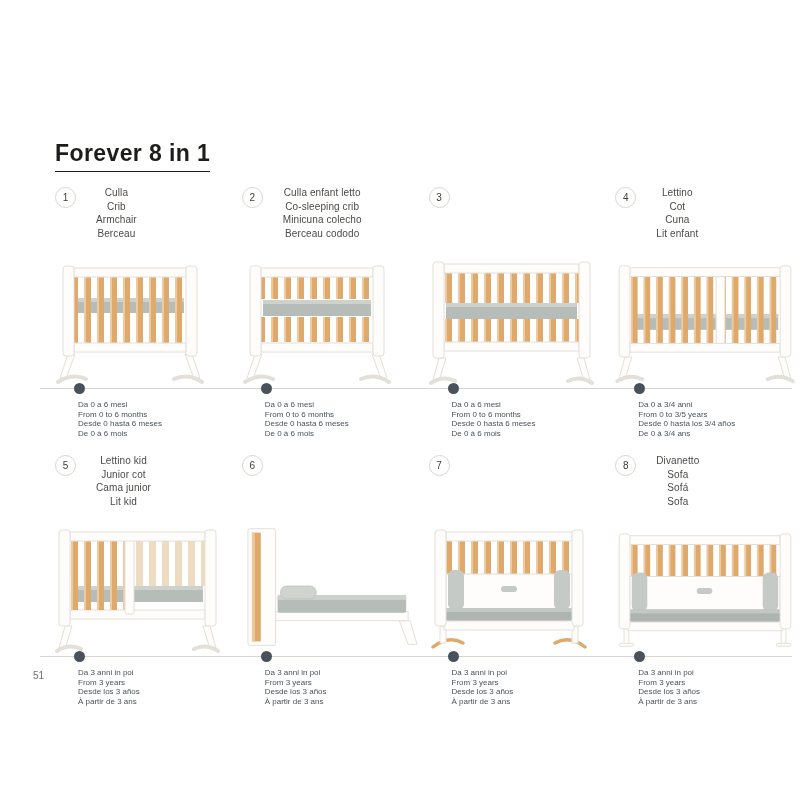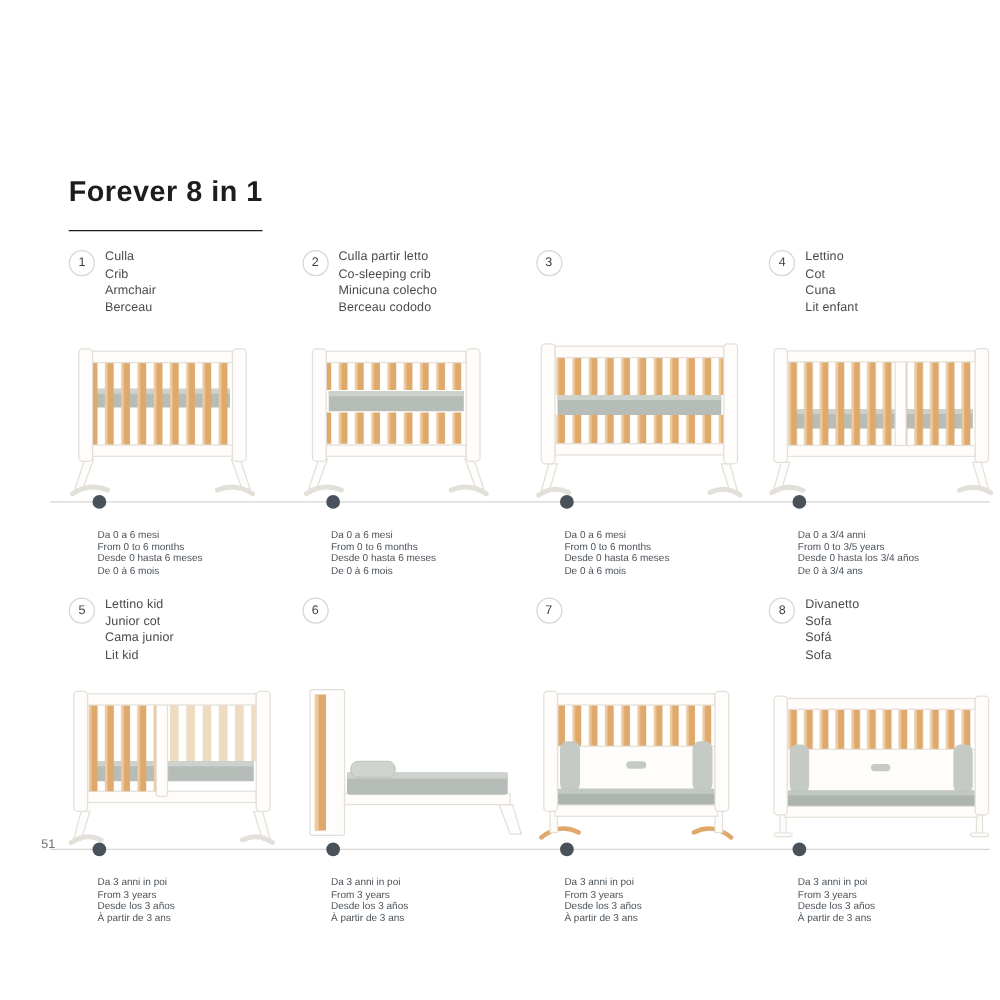--- a/index.html
+++ b/index.html
@@ -10,21 +10,21 @@
     padding:140px 10px 0 55px;
     background:#ffffff;
     font-family:"Liberation Sans", sans-serif;
     overflow:hidden;
   }
   h1.title{
     display:inline-block;
     margin:0 0 14px 0;
     font-size:23px;font-weight:700;letter-spacing:.4px;
     color:#1d1d1b;
-    padding-bottom:17px;
+    padding-bottom:4px;
     border-bottom:1.5px solid #1d1d1b;
   }
   .grid{width:100%;}
   .row{
     position:relative;
     display:grid;
     grid-template-columns:repeat(4,1fr);
     column-gap:12px;
   }
   .row + .row{margin-top:16px;}
@@ -35,26 +35,26 @@
   }
   .cell{display:flex;flex-direction:column;min-width:0;}
   .head{height:62px;display:flex;align-items:flex-start;}
   .num{
     width:21px;height:21px;border-radius:50%;
     border:1px solid #d9d6cf;box-sizing:border-box;
     display:flex;align-items:center;justify-content:center;
     font-size:10px;color:#3d3d3b;flex-shrink:0;margin-top:1px;
     background:#fff;
   }
-  .names{margin-left:8px;font-size:10px;line-height:13.5px;color:#4c4a47;font-weight:500;letter-spacing:.1px;}
+  .names{margin-left:20px;font-size:10px;line-height:13.5px;color:#4c4a47;font-weight:500;letter-spacing:.1px;text-align:center;}
   .art{height:140px;display:flex;align-items:flex-end;}
   .art svg{overflow:visible;display:block;}
   .ages{
     position:relative;
-    padding:22px 0 0 23px;
+    padding:12px 0 0 23px;
     font-size:8px;line-height:9.5px;color:#4b535a;
   }
   .dot{
     position:absolute;top:-5px;left:19px;
     width:11px;height:11px;border-radius:50%;
     background:#49525a;
   }
   .pagenum{
     position:absolute;left:33px;top:670px;
     font-size:10px;color:#6e6e6c;
@@ -128,21 +128,21 @@
           <div>De 0 à 6 mois</div>
         </div>
       </div>
 
       <div class="cell">
         <div class="head">
           <div class="num">
               <span>2</span>
             </div>
           <div class="names">
-            <div>Culla partir letto</div>
+            <div>Culla enfant letto</div>
             <div>Co-sleeping crib</div>
             <div>Minicuna colecho</div>
             <div>Berceau cododo</div>
           </div>
         </div>
         <div class="art">
           <svg viewBox="0 0 150 132" width="150" height="132">
             <path class="w" d="M13 98 L5 122 L11 123 L20 98 Z"></path>
             <path class="w" d="M137 98 L145 122 L139 123 L130 98 Z"></path>
             <path class="sk" d="M3 126 Q17 117 31 123"></path>

